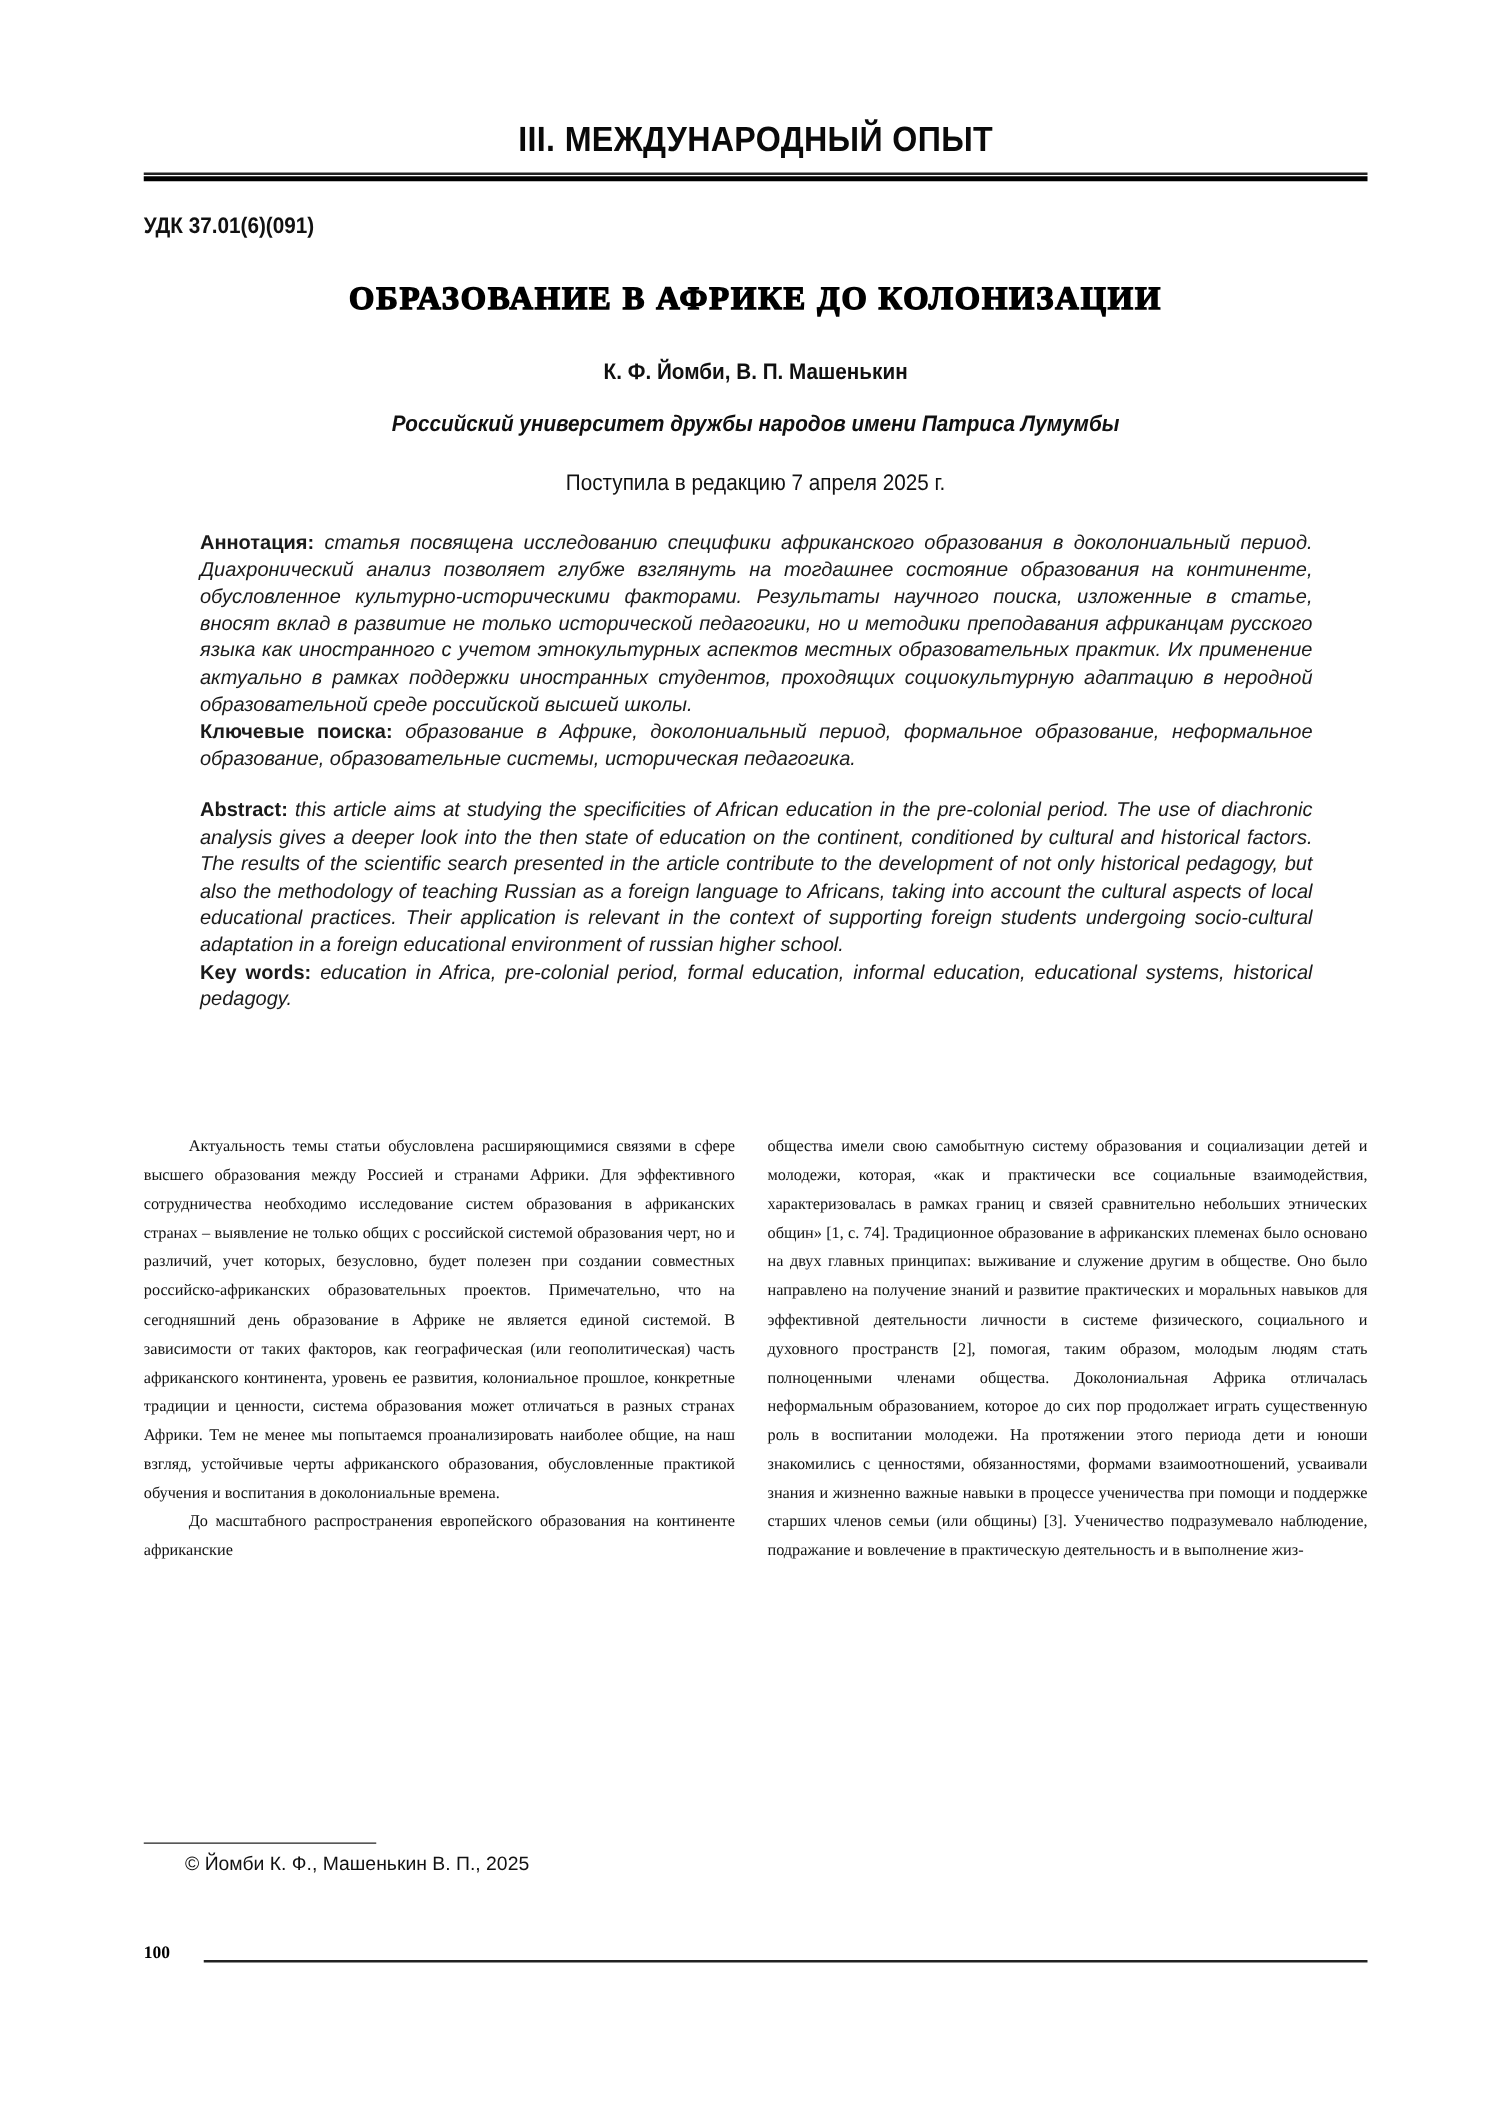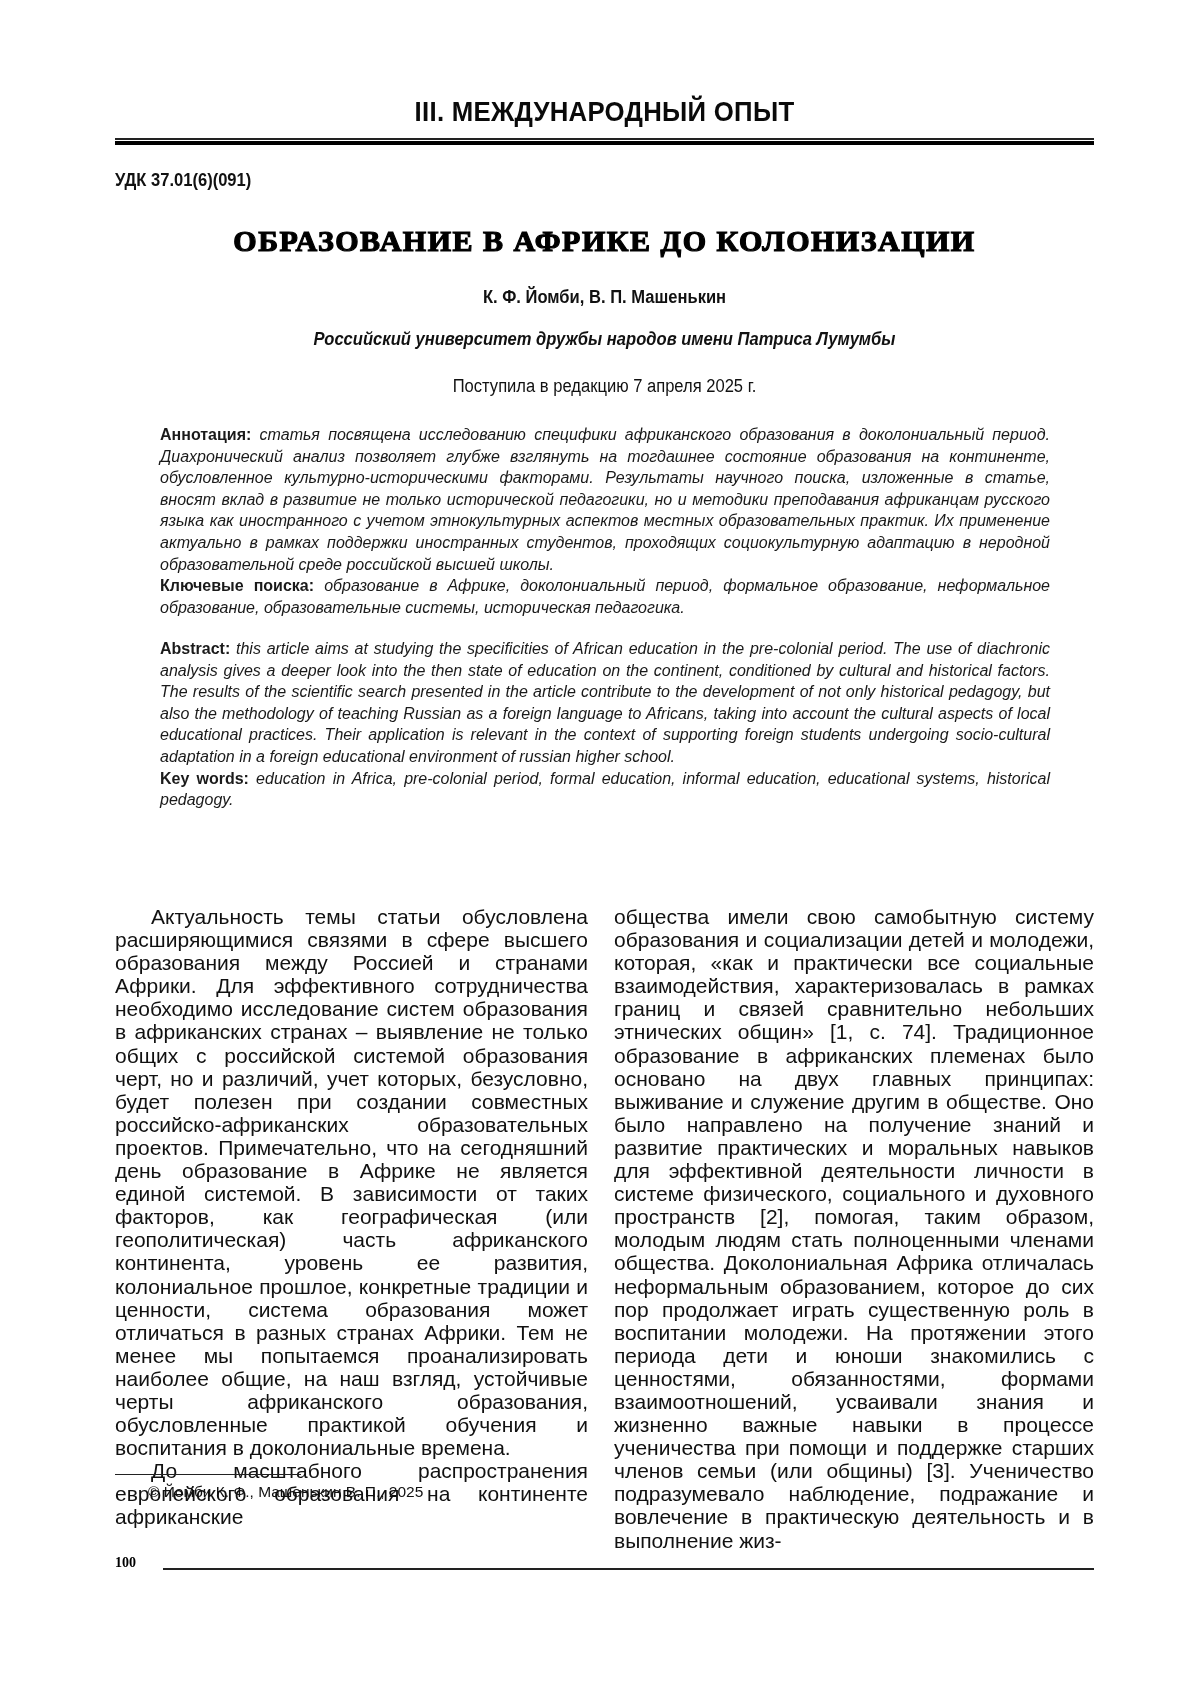--- a/index.html
+++ b/index.html
@@ -20,21 +20,21 @@
   .header-rule .r2 { position: absolute; left: 0; top: 3px; width: 100%; height: 4px; background: #000; }
 
   .udk {
     position: absolute; left: 115px; top: 170px;
     font-family: "Liberation Sans", sans-serif; font-weight: bold; font-size: 18px;
     transform: scaleX(0.92); transform-origin: left center;
   }
 
   .title {
     position: absolute; left: 115px; top: 224px; width: 979px; text-align: center;
-    font-family: "Liberation Serif", serif; font-weight: 900; font-size: 30px;
+    font-family: "Liberation Serif", serif; font-weight: 900; font-size: 26px;
     letter-spacing: 1.5px; color: #000;
     -webkit-text-stroke: 1.2px #000;
   }
   .authors {
     position: absolute; left: 115px; top: 287px; width: 979px; text-align: center;
     font-family: "Liberation Sans", sans-serif; font-weight: bold; font-size: 18px;
     transform: scaleX(0.92);
   }
   .affiliation {
     position: absolute; left: 115px; top: 329px; width: 979px; text-align: center;
@@ -53,21 +53,21 @@
     text-align: justify; color: #1a1a1a;
   }
   .abstract-block p { margin: 0; }
   .abstract-block .lbl { font-weight: bold; font-style: normal; }
   .abstract-block .txt { font-style: italic; }
   .ru-abs { top: 424px; }
   .en-abs { top: 638px; }
 
   .col {
     position: absolute; top: 905px;
-    font-family: Liberation Sans, sans-serif; font-size: 21px; line-height: 23.1px;
+    font-family: Liberation Serif, serif; font-size: 13px; line-height: 23.1px;
     text-align: justify; color: #111;
   }
   .col p { margin: 0; text-indent: 36px; }
   .col p.cont { text-indent: 0; }
   .col-left { left: 115px; width: 473px; }
   .col-right { left: 614px; width: 480px; }
 
   .fn-rule { position: absolute; left: 115px; top: 1474px; width: 186px; height: 1px; background: #222; }
   .footnote {
     position: absolute; left: 148px; top: 1483px;

